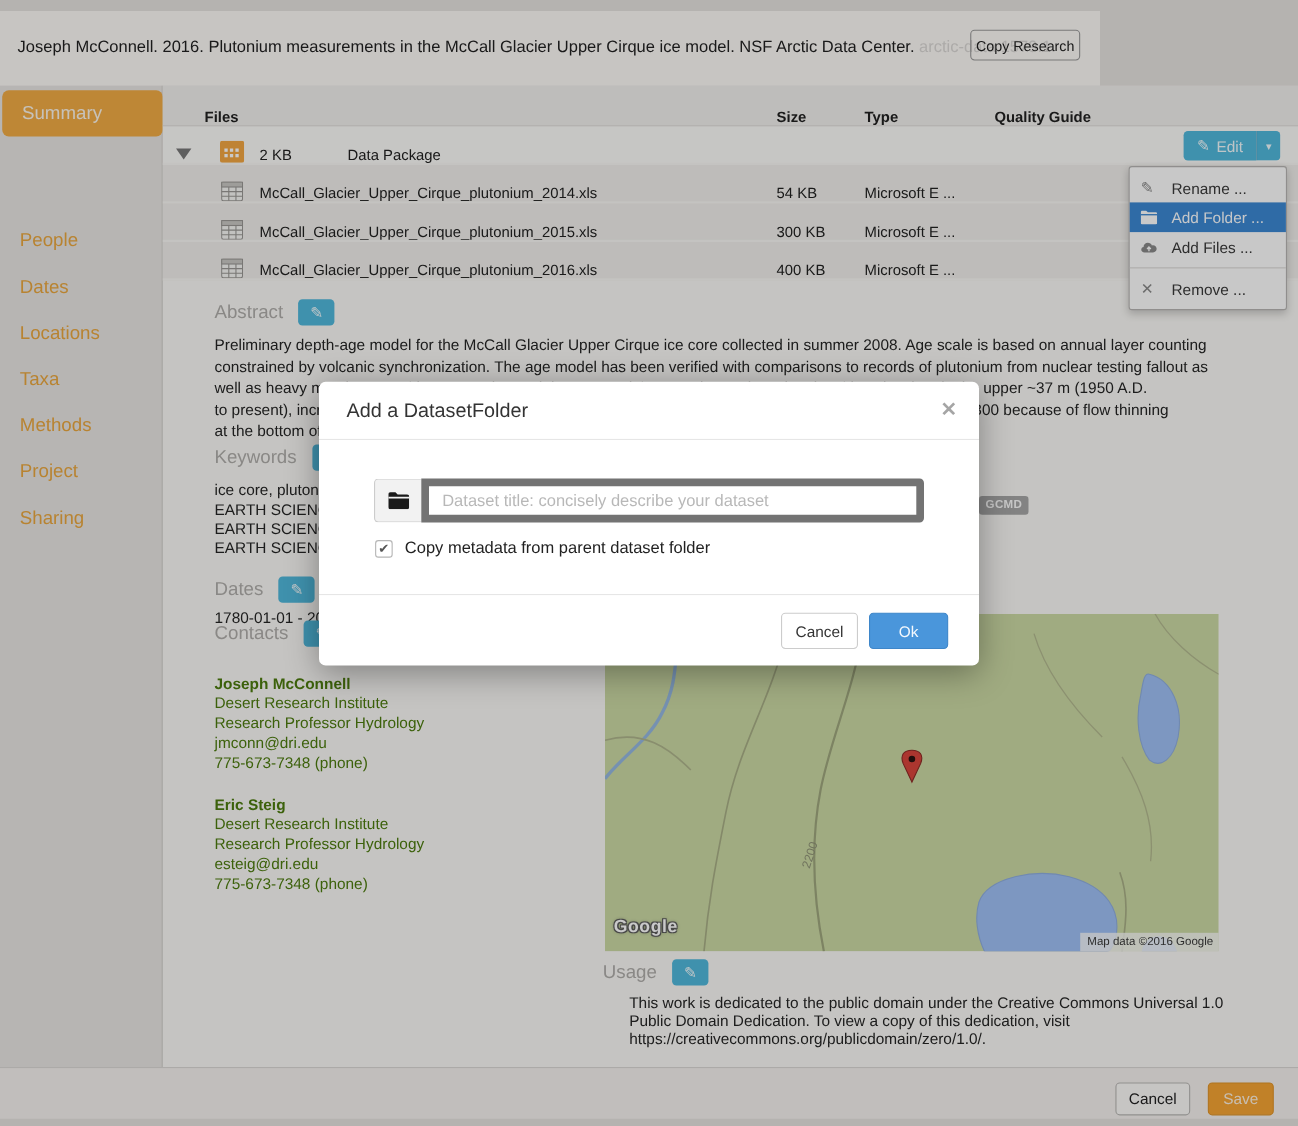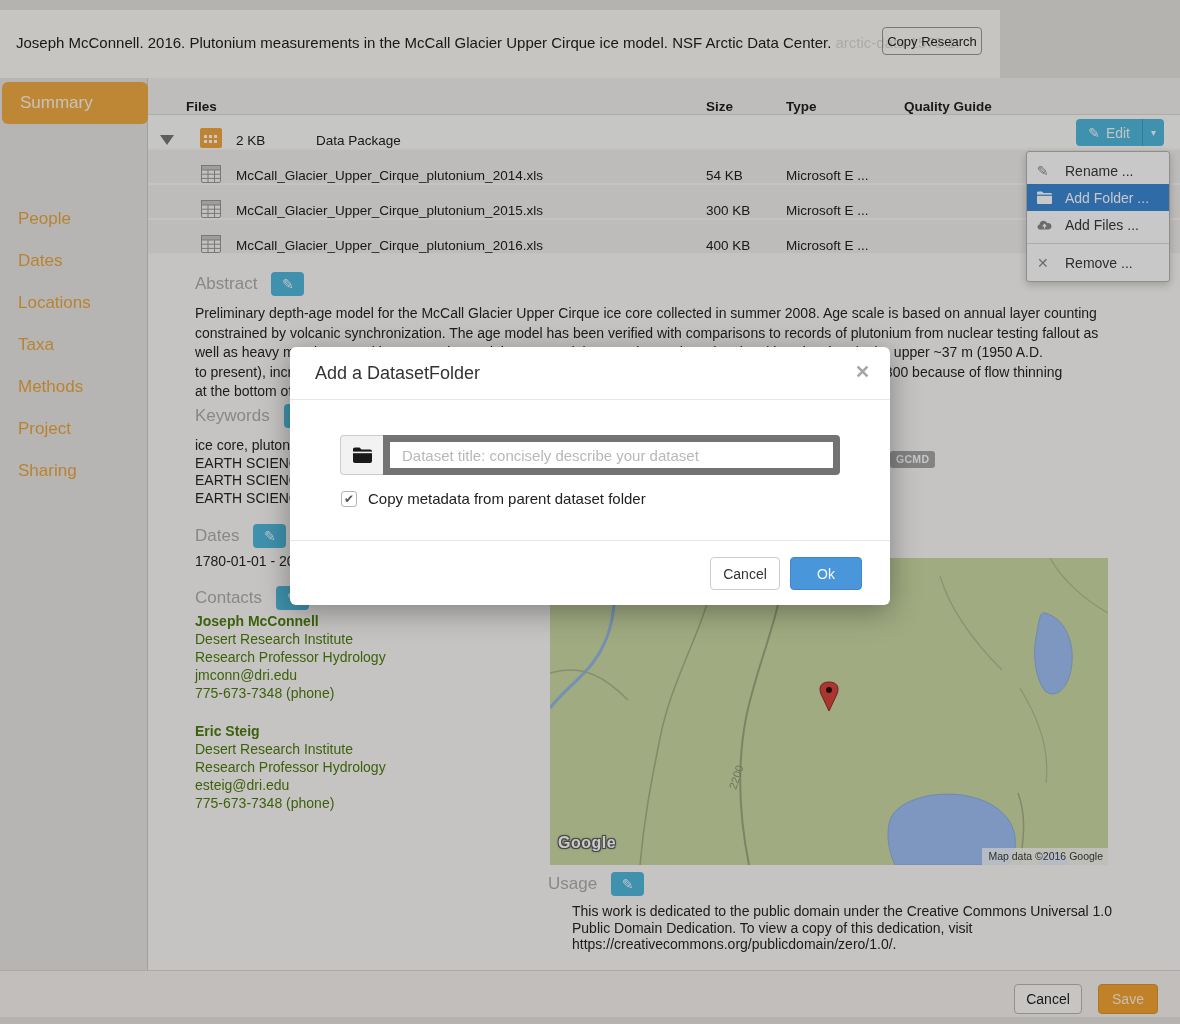--- a/index.html
+++ b/index.html
@@ -239,21 +239,21 @@
     <div>EARTH SCIENCE &gt; TERRESTRIAL HYDROSPHERE &gt; SNOW/ICE &gt; SNOW/ICE CHEMISTRY</div>
   </div>
   <span class="gcmd-badge">GCMD</span>
 
   <div class="sec-label" style="left:195px; top:524px;">
     <span class="lbl">Dates</span>
     <button class="edit-pill">✎</button>
   </div>
   <div class="para" style="left:195px; top:553px;">1780-01-01 - 2008-12-31</div>
 
-  <div class="sec-label" style="left:195px; top:586px;">
+  <div class="sec-label" style="left:195px; top:564px;">
     <span class="lbl">Contacts</span>
     <button class="edit-pill">✎</button>
   </div>
   <div class="contact-block" style="left:195px; top:612px;">
     <div class="cname">Joseph McConnell</div>
     <div>Desert Research Institute</div>
     <div>Research Professor Hydrology</div>
     <div>jmconn@dri.edu</div>
     <div>775-673-7348 (phone)</div>
   </div>

